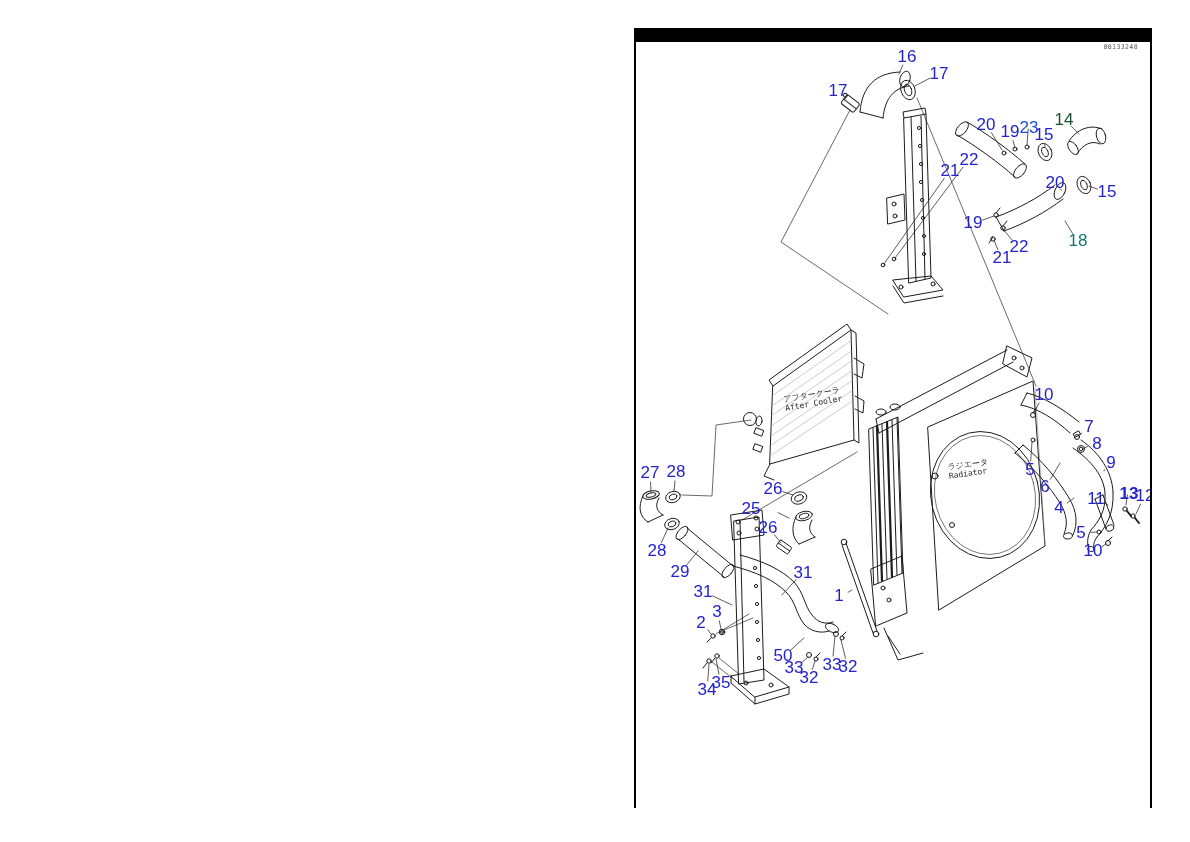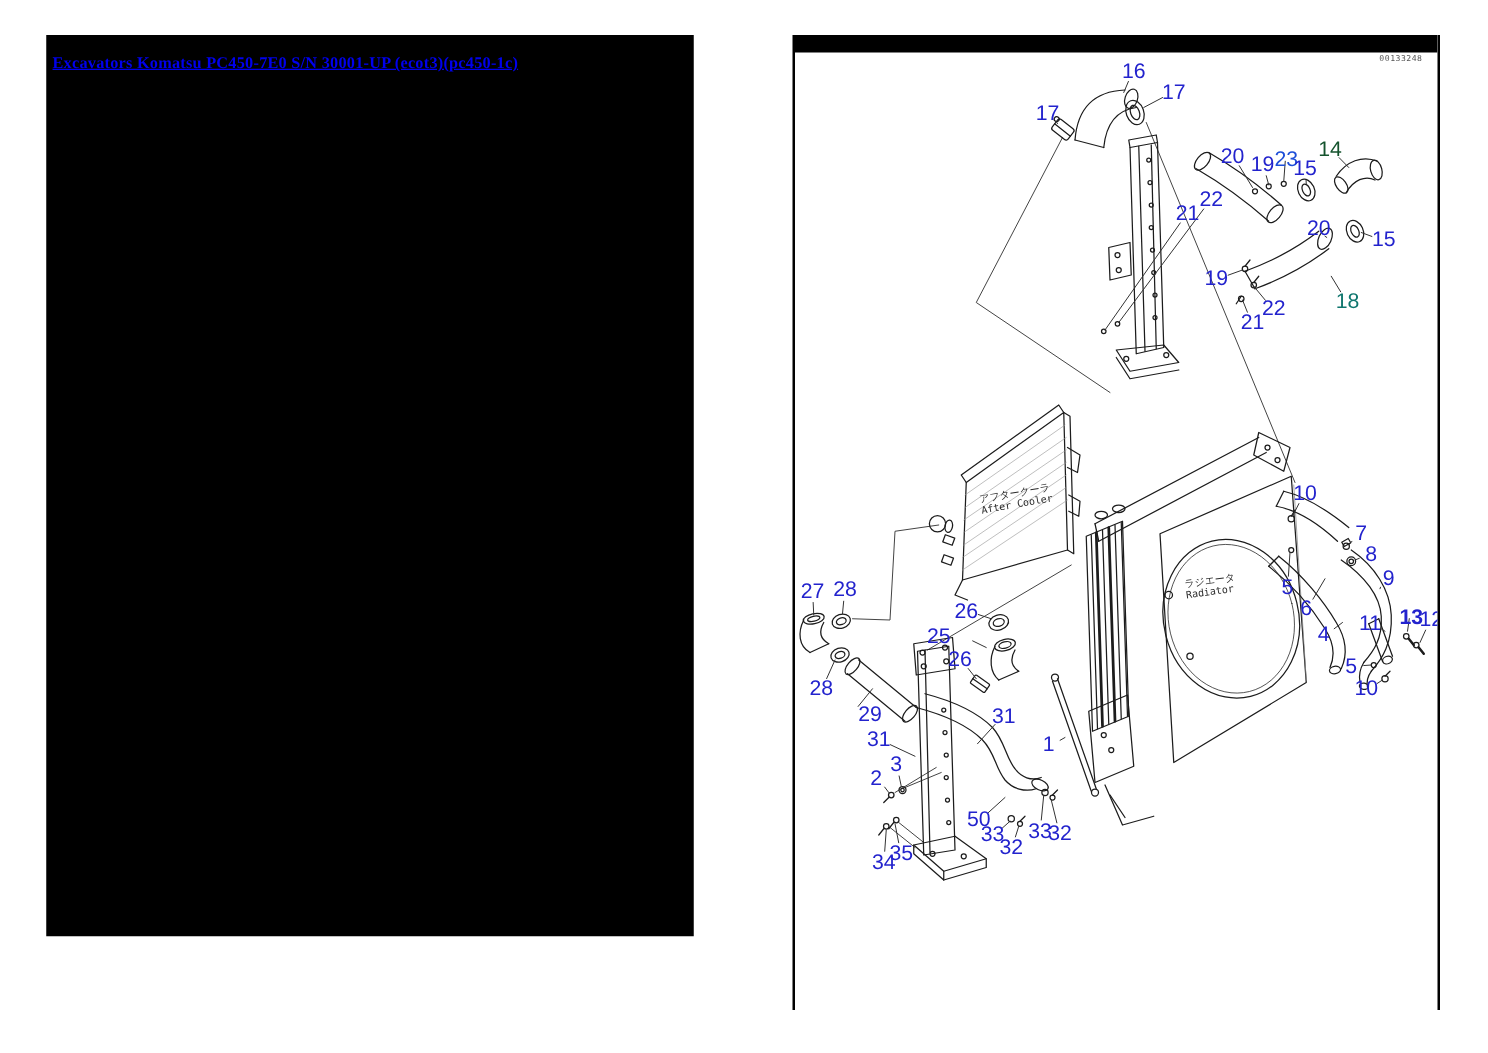--- a/index.html
+++ b/index.html
@@ -25,23 +25,20 @@
   .callout{position:absolute;transform:translate(-50%,-50%);
       font:17px "Liberation Sans",sans-serif;color:#2323cd;cursor:pointer;}
   svg#diagram-svg{position:absolute;left:0;top:0;}
   svg *{vector-effect:non-scaling-stroke;}
 </style>
 </head>
 <body>
 
 <div class="stage">
 
-  <div class="left-panel">
-    <a class="breadcrumb-link" href="#" style="color: rgb(0, 0, 238);">Excavators Komatsu PC450-7E0 S/N 30001-UP (ecot3)(pc450-1c)</a>
-  </div>
 
   <div class="diagram-panel">
     <div class="diagram-topbar"></div>
     <div class="doc-number">00133248</div>
 
     <svg id="diagram-svg" width="514" height="780" viewBox="0 0 514 780" fill="none" stroke="#1c1c1c" stroke-width="1" stroke-linecap="round" stroke-linejoin="round">
 
       <g stroke="#444" stroke-width="0.8">
         <path d="M214,82 L145,214 L252,286"></path>
         <path d="M281,70 L400,358"></path>
@@ -358,21 +355,21 @@
         <div class="callout" style="left: 460px; top: 471px; color: rgb(35, 35, 205);">11</div>
         <div class="callout" style="left: 423px; top: 480px; color: rgb(35, 35, 205);">4</div>
         <div class="callout" style="left: 445px; top: 505px; color: rgb(35, 35, 205);">5</div>
         <div class="callout" style="left: 457px; top: 523px; color: rgb(35, 35, 205);">10</div>
         <div class="callout" style="left: 14px; top: 445px; color: rgb(35, 35, 205);">27</div>
         <div class="callout" style="left: 40px; top: 444px; color: rgb(35, 35, 205);">28</div>
         <div class="callout" style="left: 137px; top: 461px; color: rgb(35, 35, 205);">26</div>
         <div class="callout" style="left: 115px; top: 481px; color: rgb(35, 35, 205);">25</div>
         <div class="callout" style="left: 132px; top: 500px; color: rgb(35, 35, 205);">26</div>
         <div class="callout" style="left: 21px; top: 523px; color: rgb(35, 35, 205);">28</div>
-        <div class="callout" style="left: 44px; top: 544px; color: rgb(35, 35, 205); margin-left: 16px;">29</div>
+        <div class="callout" style="left: 44px; top: 544px; color: rgb(35, 35, 205);">29</div>
         <div class="callout" style="left: 67px; top: 564px; color: rgb(35, 35, 205);">31</div>
         <div class="callout" style="left: 167px; top: 545px; color: rgb(35, 35, 205);">31</div>
         <div class="callout" style="left: 203px; top: 568px; color: rgb(35, 35, 205);">1</div>
         <div class="callout" style="left: 65px; top: 595px; color: rgb(35, 35, 205);">2</div>
         <div class="callout" style="left: 81px; top: 584px; color: rgb(35, 35, 205);">3</div>
         <div class="callout" style="left: 147px; top: 628px; color: rgb(35, 35, 205);">50</div>
         <div class="callout" style="left: 158px; top: 640px; color: rgb(35, 35, 205);">33</div>
         <div class="callout" style="left: 173px; top: 650px; color: rgb(35, 35, 205);">32</div>
         <div class="callout" style="left: 196px; top: 637px; color: rgb(35, 35, 205);">33</div>
         <div class="callout" style="left: 212px; top: 639px; color: rgb(35, 35, 205);">32</div>

